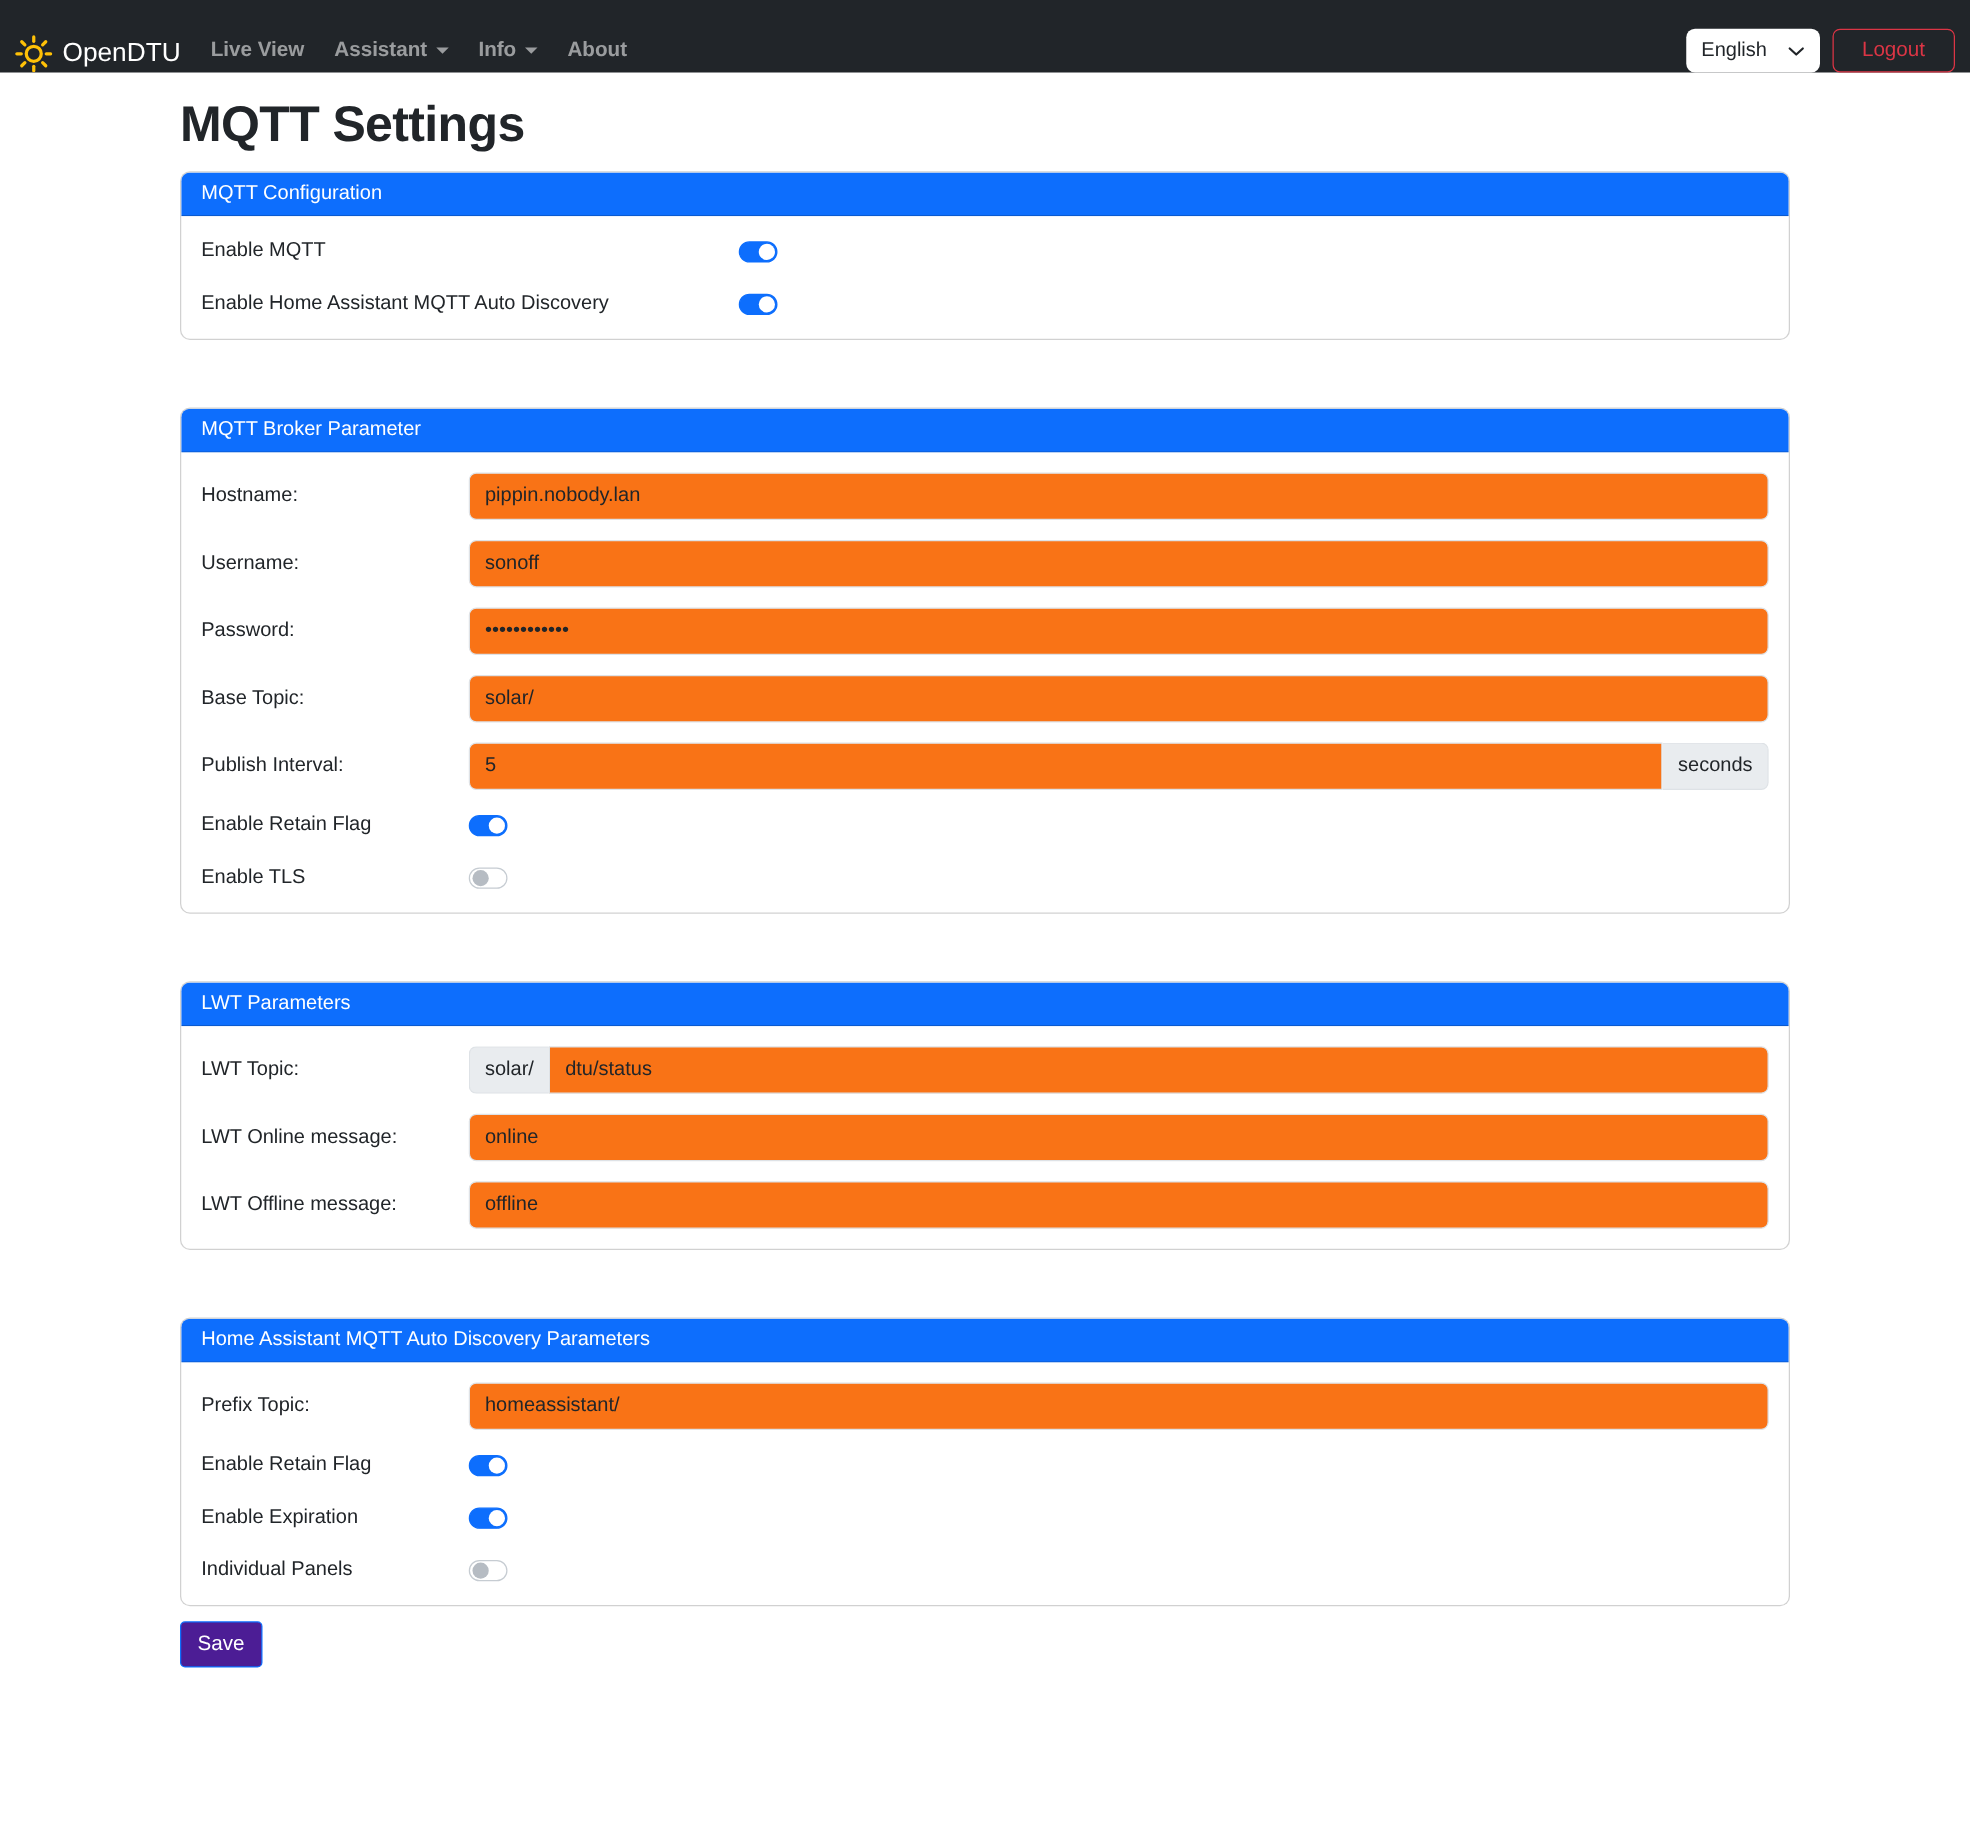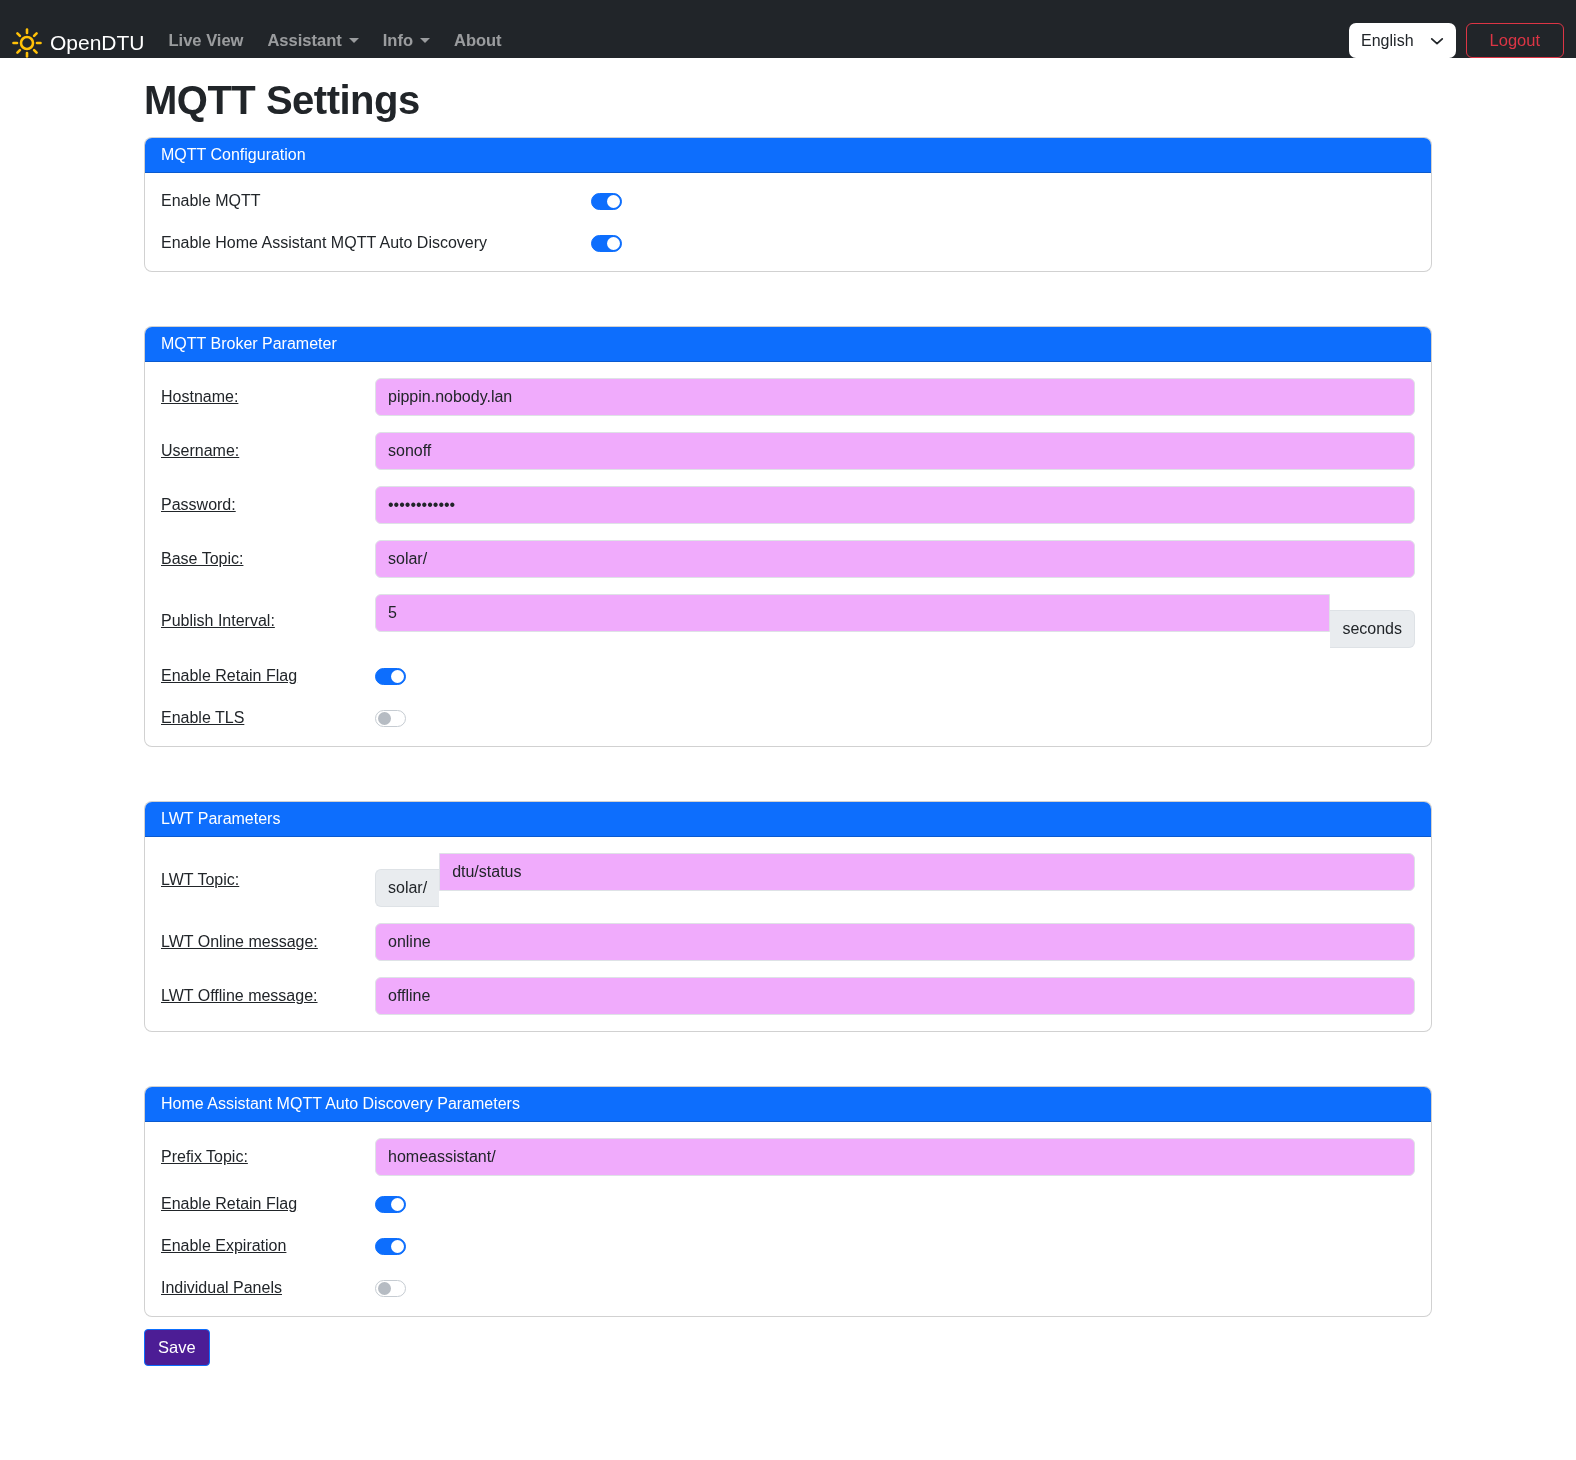--- a/index.html
+++ b/index.html
@@ -57,35 +57,35 @@
     background: #0d6efd; color: #fff;
     padding: 8px 16px; font-size: 16px;
     border-bottom: 1px solid rgba(0,0,0,.18);
     border-radius: 7px 7px 0 0;
   }
   .card-body { padding: 16px; }
 
   .form-row { display: flex; align-items: center; margin-bottom: 16px; }
   .form-row.toggle-row { margin-bottom: 18px; height: 24px; }
   .card-body .form-row:last-child { margin-bottom: 0; }
-  .col-label { flex: 0 0 214px; padding-right: 12px; text-decoration: underline; }
+  .col-label { flex: 0 0 214px; padding-right: 12px; }
   .col-label-wide { flex: 0 0 430px; padding-right: 12px; }
   .col-field { flex: 1 1 auto; display: flex; }
 
   input.form-control {
     flex: 1 1 auto; height: 38px; width: 100%;
     border: 1px solid #dee2e6; border-radius: 6px;
     padding: 6px 12px; font-size: 16px; font-family: inherit; color: #212529;
-    outline: none; background: #f0abfc;
+    outline: none; background: #f97316;
   }
   .input-group { flex: 1 1 auto; display: flex; }
   .input-group .addon {
     background: #e9ecef; border: 1px solid #dee2e6;
     padding: 6px 12px; font-size: 16px; color: #212529;
-    display: flex; align-items: center; height: 38px; margin-top: 16px;
+    display: flex; align-items: center; height: 38px;
   }
   .input-group .addon.prefix { border-radius: 6px 0 0 6px; border-right: 0; }
   .input-group .addon.suffix { border-radius: 0 6px 6px 0; border-left: 0; }
   .input-group input.first { border-radius: 6px 0 0 6px; }
   .input-group input.last { border-radius: 0 6px 6px 0; }
 
   
   .switch {
     width: 31px; height: 17px; border-radius: 17px;
     position: relative; cursor: pointer; flex: none;

